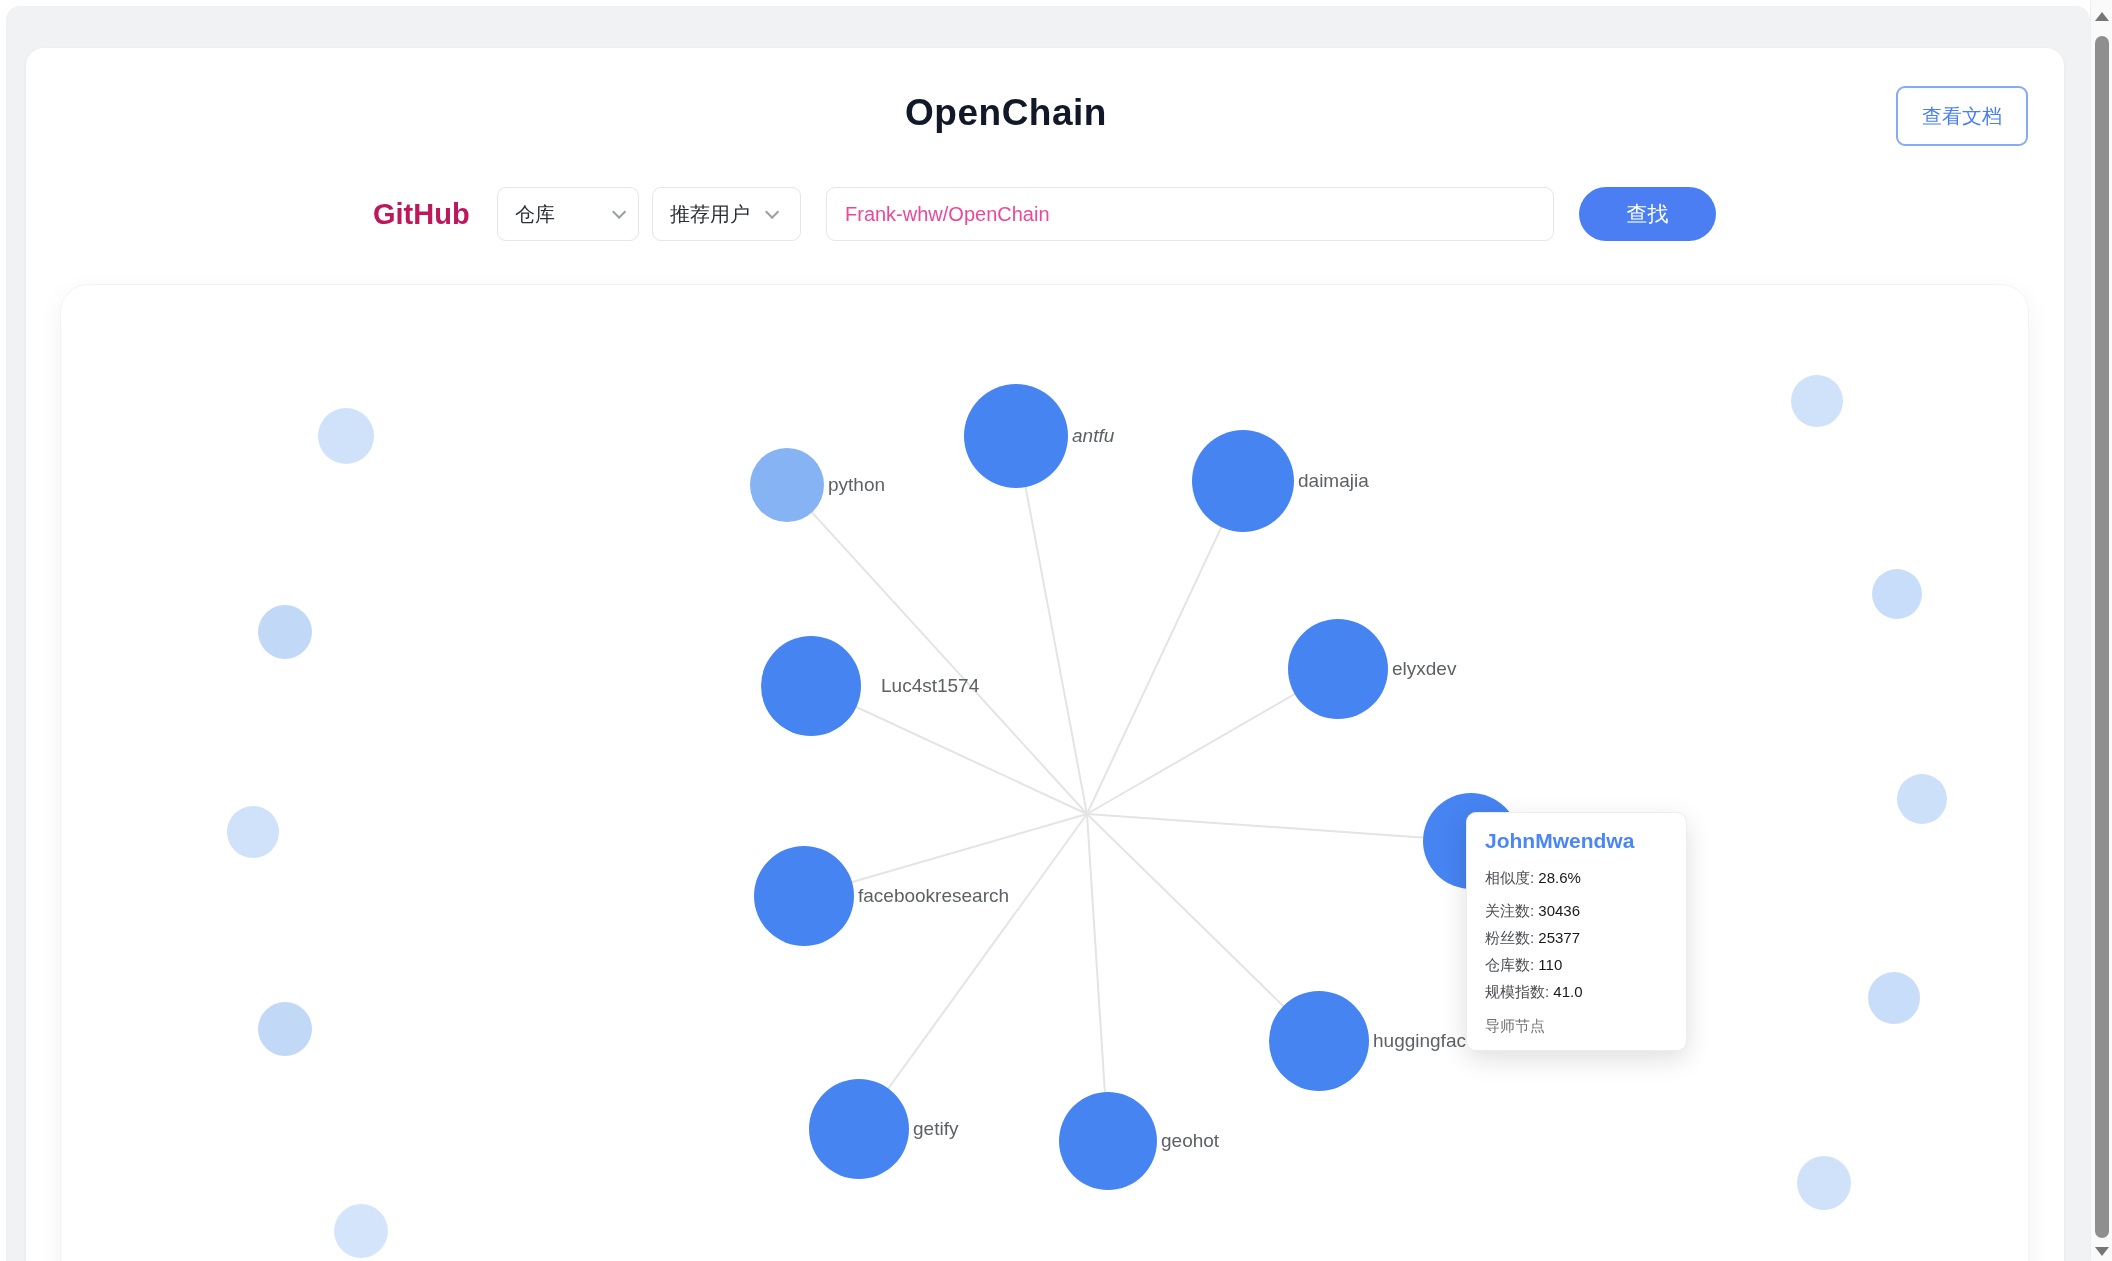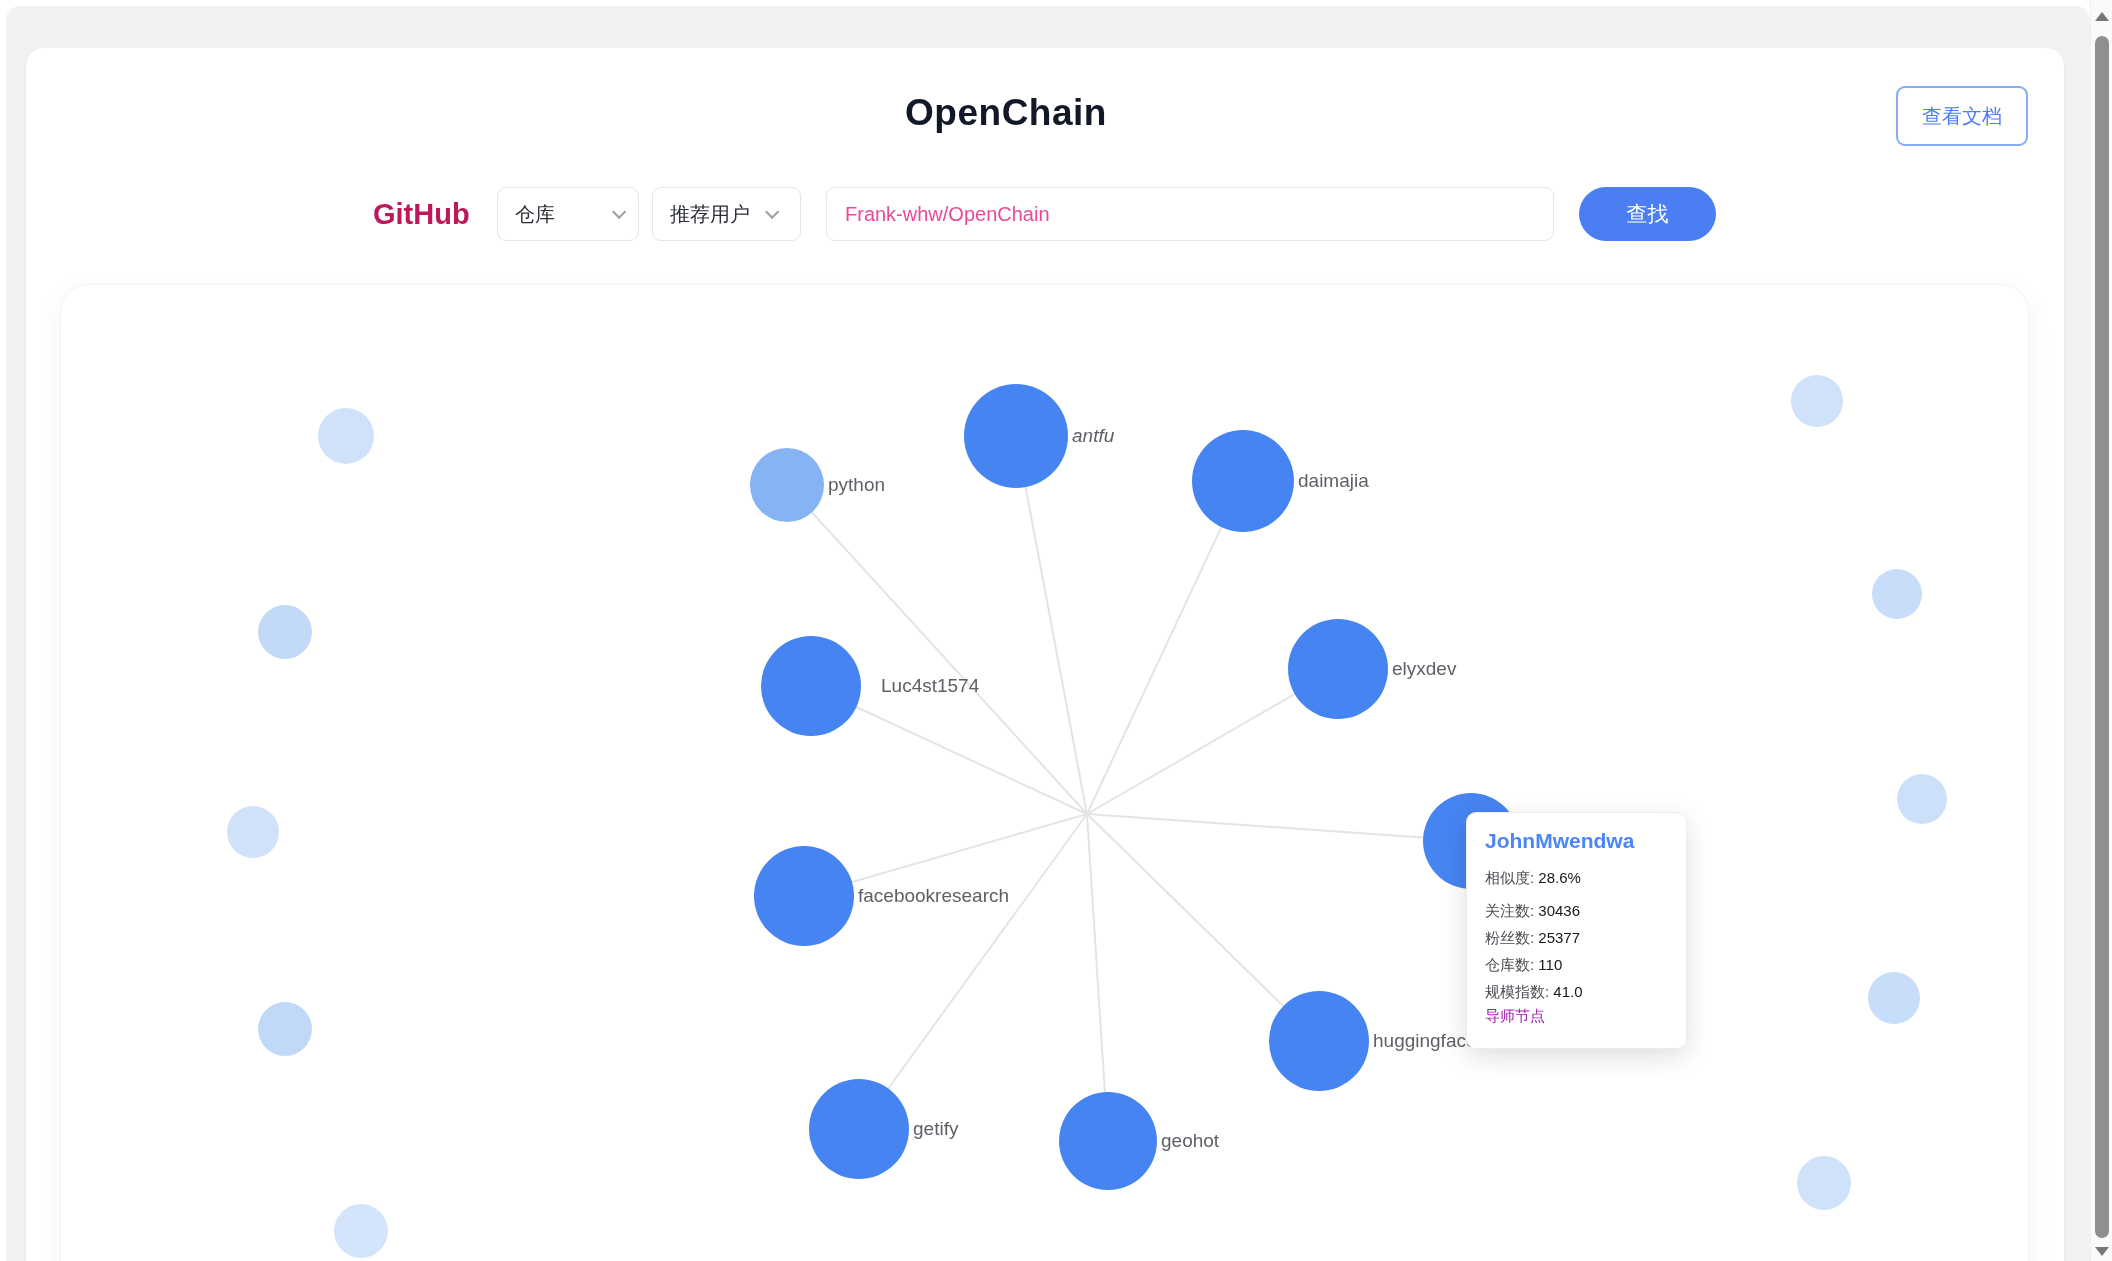--- a/index.html
+++ b/index.html
@@ -52,21 +52,21 @@
   .center-label { position: absolute; left: 50%; top: 50%; transform: translate(-50%,-50%);
     font-size: 24px; color: rgba(255,255,255,0.96); white-space: nowrap; }
 
   .tooltip { position: absolute; left: 1405px; top: 527px; width: 221px; min-height: 237px;
     background: #ffffff; border-radius: 10px; border: 1px solid #ededef;
     box-shadow: 0 8px 26px rgba(0,0,0,0.13); padding: 16px 18px 14px 18px; z-index: 10; }
   .tooltip-title { font-size: 21px; font-weight: bold; color: #4a86f7; margin-bottom: 11px; }
   .tooltip-row { font-size: 15px; line-height: 27px; color: #4a4d52; white-space: nowrap; }
   .tooltip-row .stat-value { color: #17181a; }
   .tooltip-row.first { margin-bottom: 6px; }
-  .tooltip-footer { font-size: 15px; color: #a21caf; margin-top: 2px; }
+  .tooltip-footer { font-size: 15px; color: #737373; margin-top: 12px; }
 
   .scrollbar { position: absolute; right: 0; top: 0; width: 22px; height: 1261px;
     background: #fafafb; border-left: 1px solid #eeeeee; z-index: 20; }
   .sb-up { position: absolute; top: 12px; left: 50%; transform: translateX(-50%);
     width: 0; height: 0; border-left: 7px solid transparent; border-right: 7px solid transparent;
     border-bottom: 9px solid #767676; }
   .sb-down { position: absolute; bottom: 5px; left: 50%; transform: translateX(-50%);
     width: 0; height: 0; border-left: 7px solid transparent; border-right: 7px solid transparent;
     border-top: 9px solid #767676; }
   .sb-thumb { position: absolute; top: 36px; left: 4px; width: 14px; height: 1202px;

